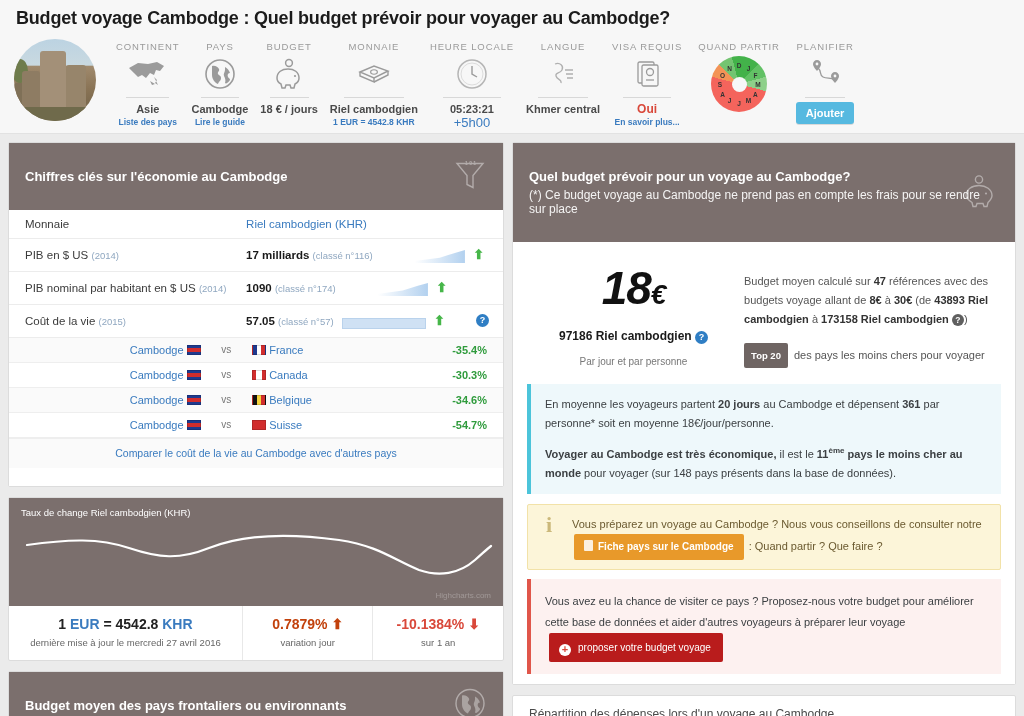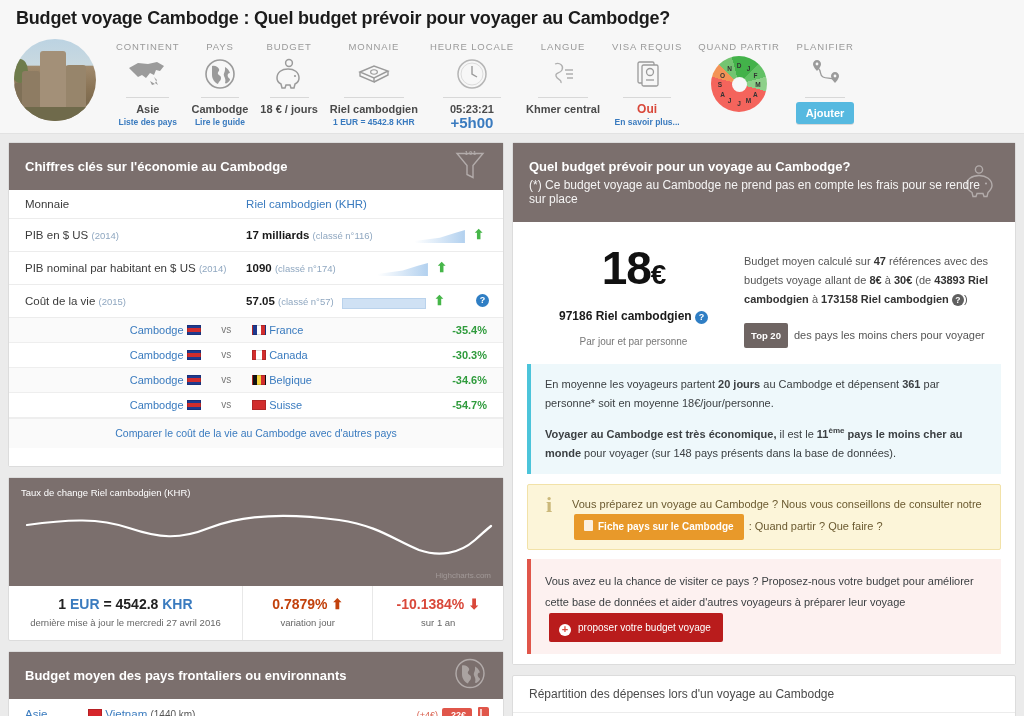--- a/index.html
+++ b/index.html
@@ -36,21 +36,21 @@
   .photo .fol  { position:absolute; left:-2px; top:20px; width:16px; height:24px; background:#6e7c4c; border-radius:50%; }
 
   .fact { flex:0 0 auto; text-align:center; padding:0 6px; margin-top:6px; }
   .fact-label { font-size:9.5px; color:#9a9a9a; letter-spacing:0.9px; text-transform:uppercase; margin-bottom:2px; }
   .fact-icon { height:40px; display:flex; align-items:center; justify-content:center; color:#9b9b9b; }
   .fact-icon svg { display:block; }
   .fact-rule { border-top:1px solid #d8d8d8; width:68%; margin:3px auto 4px; }
   .fact-value { font-size:11px; font-weight:bold; color:#4a4a4a; line-height:14px; }
   .fact-value.red { color:#d9483a; font-size:12px; }
   .fact-sub { font-size:8.5px; color:#3a7bbf; line-height:13px; font-weight:bold; }
-  .fact-sub.plain { font-weight:bold; font-size:15px; }
+  .fact-sub.plain { font-weight:normal; font-size:13px; }
 
   .wheel { width:56px; height:56px; border-radius:50%; position:relative; margin:0 auto; }
   .wheel .hub { position:absolute; left:50%; top:50%; width:15px; height:15px; margin:-7.5px 0 0 -7.5px;
                 background:#f7f7f7; border-radius:50%; }
   .wheel .mlab { position:absolute; left:50%; top:50%; width:0; height:0; font-size:6.5px; color:#333; font-weight:bold; }
   .wheel .mlab span { position:absolute; transform:translate(-50%,-50%); }
 
   .btn-ajouter {
     background:#56b9e0; color:#fff; border:0; border-radius:3px;
     padding:5px 10px; font-size:11px; font-weight:bold; cursor:pointer;
@@ -58,21 +58,21 @@
   }
 
   
   .cols { display:flex; gap:8px; padding:8px; }
   .col { display:flex; flex-direction:column; gap:10px; }
   .col-left { width:496px; }
   .col-right { width:504px; }
 
   .panel { background:#fff; border:1px solid #dcdcdc; border-radius:2px; }
   .panel-head {
-    background:#7b6f6d; color:#fff; padding:16px 16px; position:relative;
+    background:#7b6f6d; color:#fff; padding:26px 16px; position:relative;
     font-size:13px; font-weight:bold;
   }
   .panel-head .sub { font-weight:normal; font-size:12px; margin-top:4px; opacity:.92; }
   .panel-head .hicon { position:absolute; right:16px; top:50%; transform:translateY(-50%); opacity:.42; }
 
   
   .kv { width:100%; border-collapse:collapse; }
   .kv td { padding:8px 0; border-bottom:1px solid #ececec; font-size:11.5px; vertical-align:middle; }
   .kv td.k { padding-left:16px; width:48%; color:#3b3b3b; }
   .kv td.v { color:#1a1a1a; }
@@ -125,21 +125,21 @@
   }
   .tag:before { content:""; position:absolute; left:-5px; top:50%; margin-top:-5px;
      border:5px solid transparent; border-right-color:#e0564a; }
   .bk { display:inline-block; width:11px; height:13px; background:#e0564a; border-radius:1px 2px 2px 1px;
         margin-left:6px; vertical-align:-2px; position:relative;}
   .bk:after { content:""; position:absolute; left:2px; top:2px; width:1.5px; height:9px; background:#fff; opacity:.7;}
 
   
   .bud { display:flex; padding:16px 18px 8px; }
   .bud-l { width:44%; text-align:center; padding-top:6px; }
-  .bud-num { font-size:46px; font-weight:bold; color:#111; line-height:48px; letter-spacing:-1px; }
+  .bud-num { font-size:46px; font-weight:bold; color:#111; line-height:48px; letter-spacing:-1px;font-style:italic; }
   .bud-num .eur { font-size:28px; }
   .bud-riel { font-size:12px; font-weight:bold; color:#1a1a1a; margin-top:10px; }
   .bud-per { font-size:10px; color:#777; margin-top:12px; }
   .bud-r { width:56%; padding:14px 0 0 8px; font-size:11px; color:#555; line-height:19px; }
   .bud-r b { color:#333; }
   .badge-top {
     display:inline-block; background:#6f6563; color:#fff; font-size:9.5px; font-weight:bold;
     padding:3px 7px; border-radius:2px; margin-right:6px;
   }
   .help-d { display:inline-block; width:12px; height:12px; border-radius:50%; background:#5f5f5f; color:#fff;

